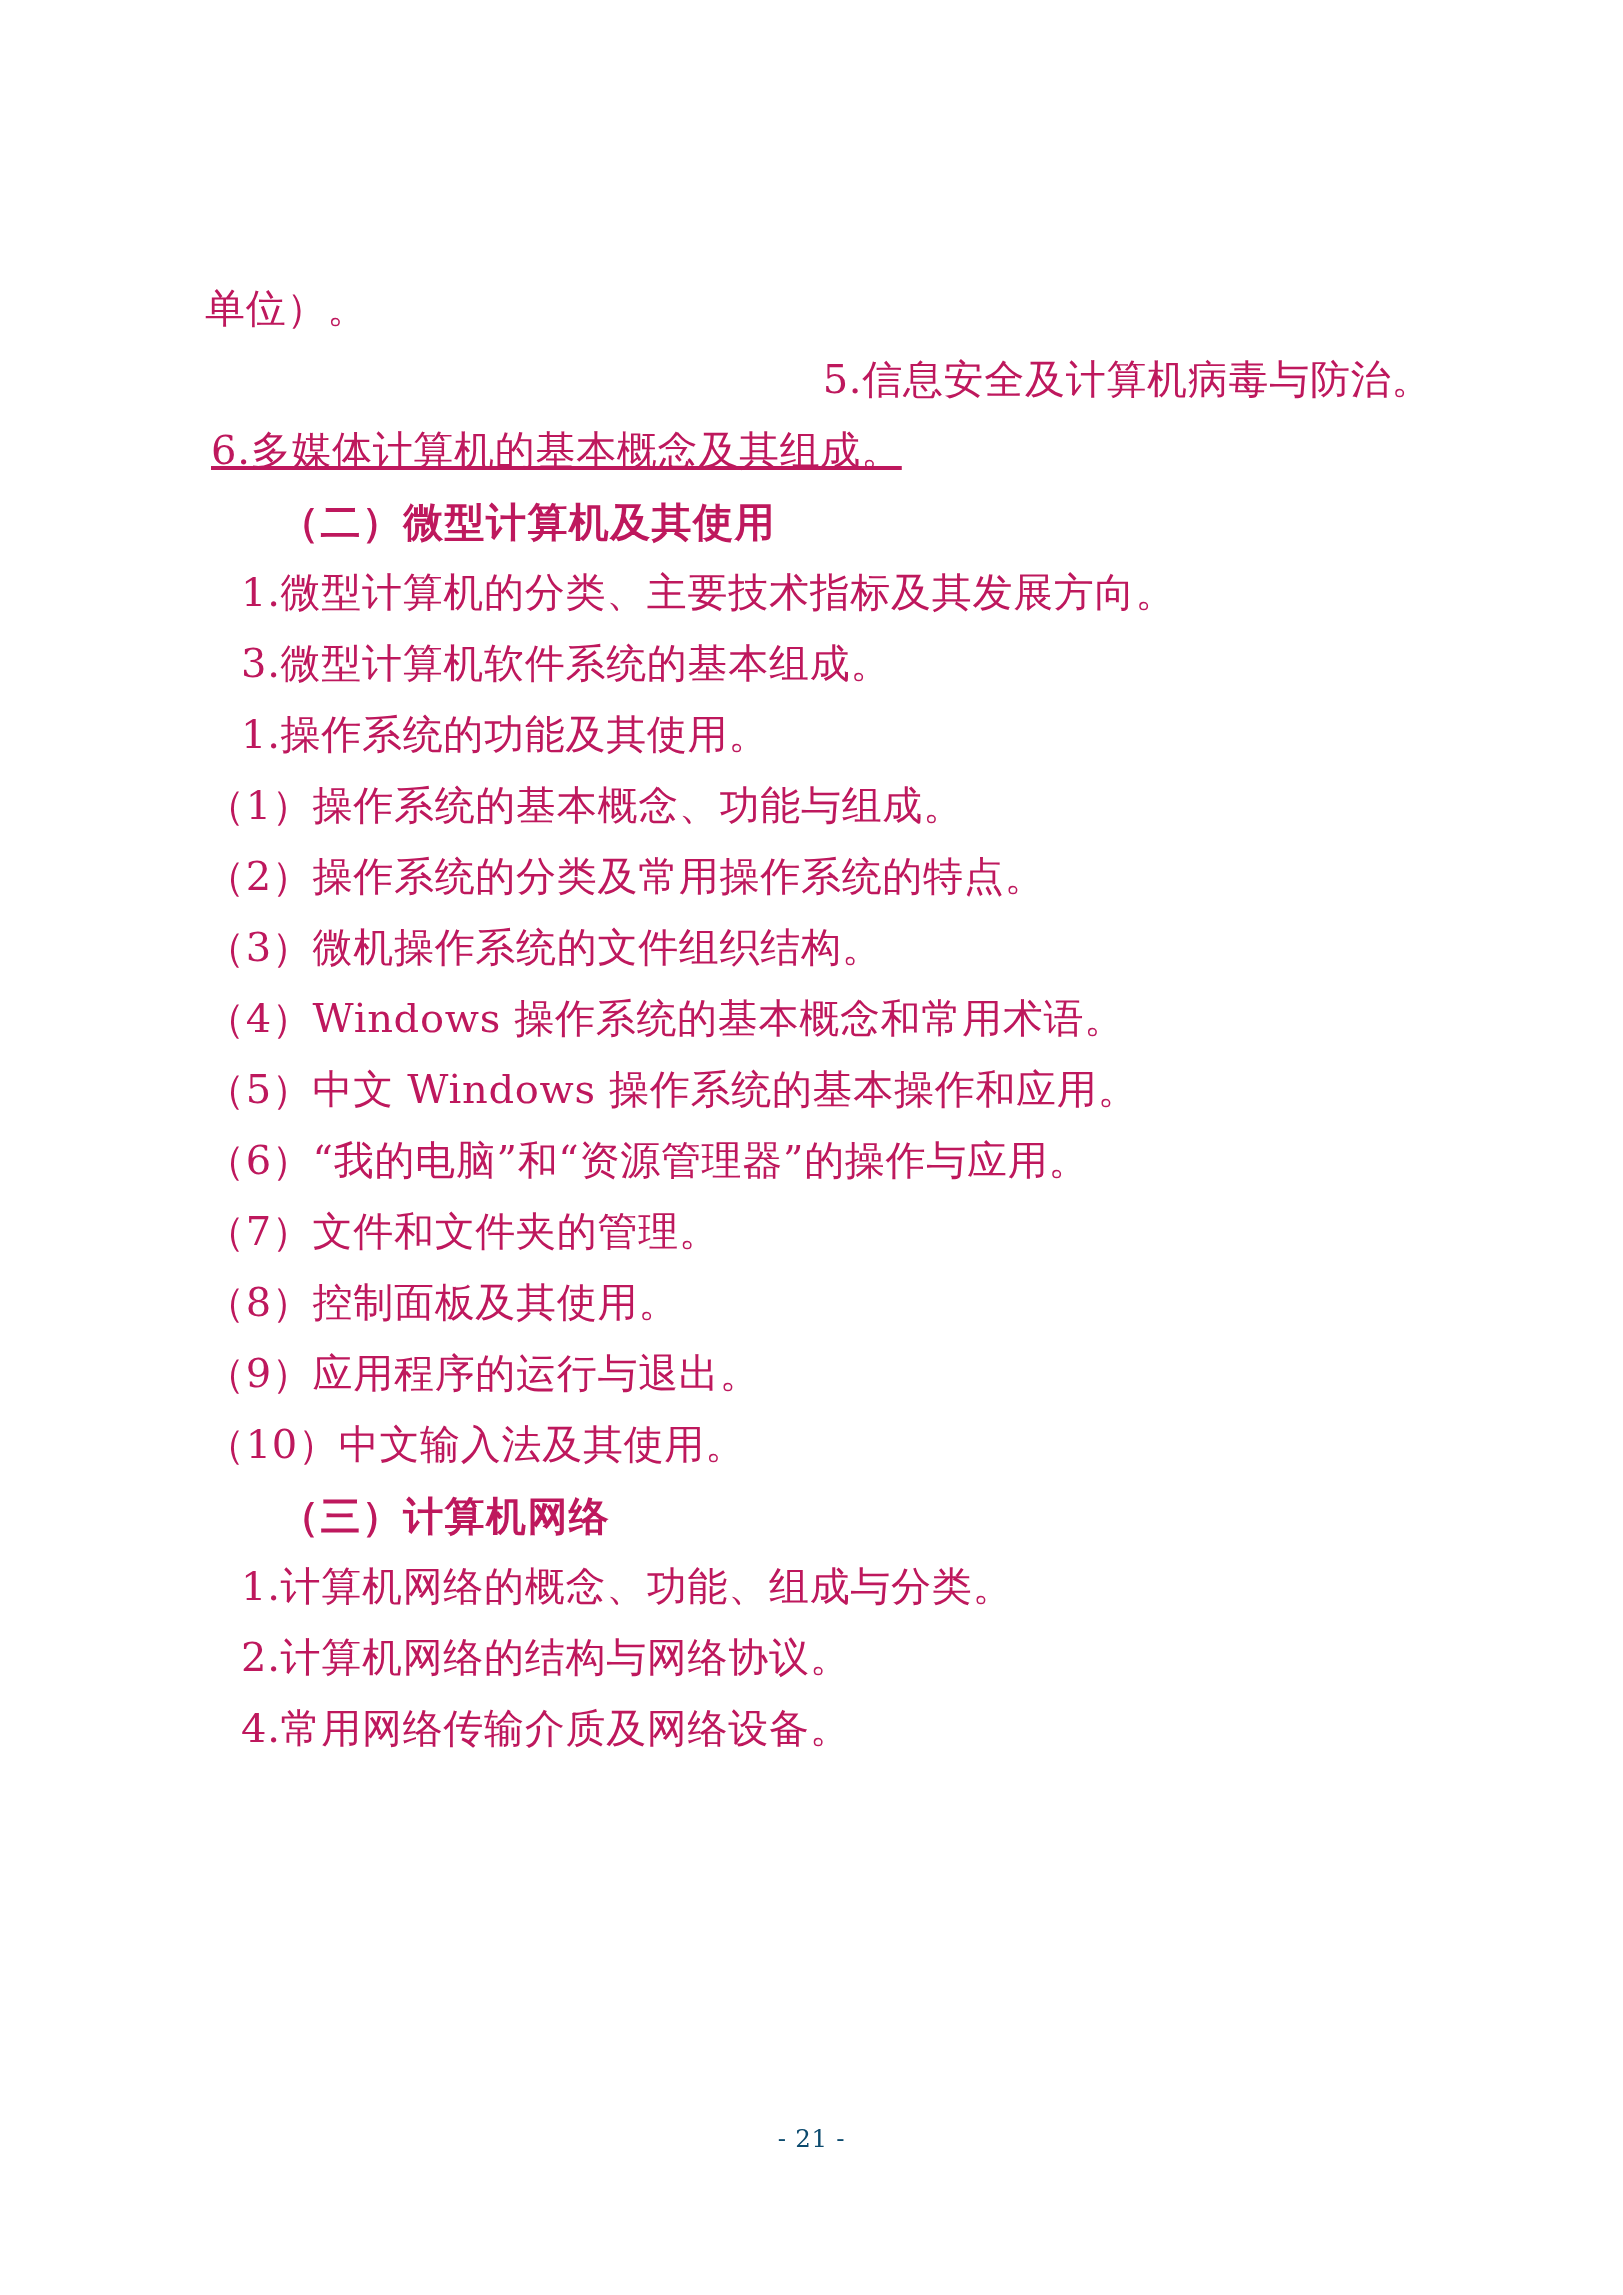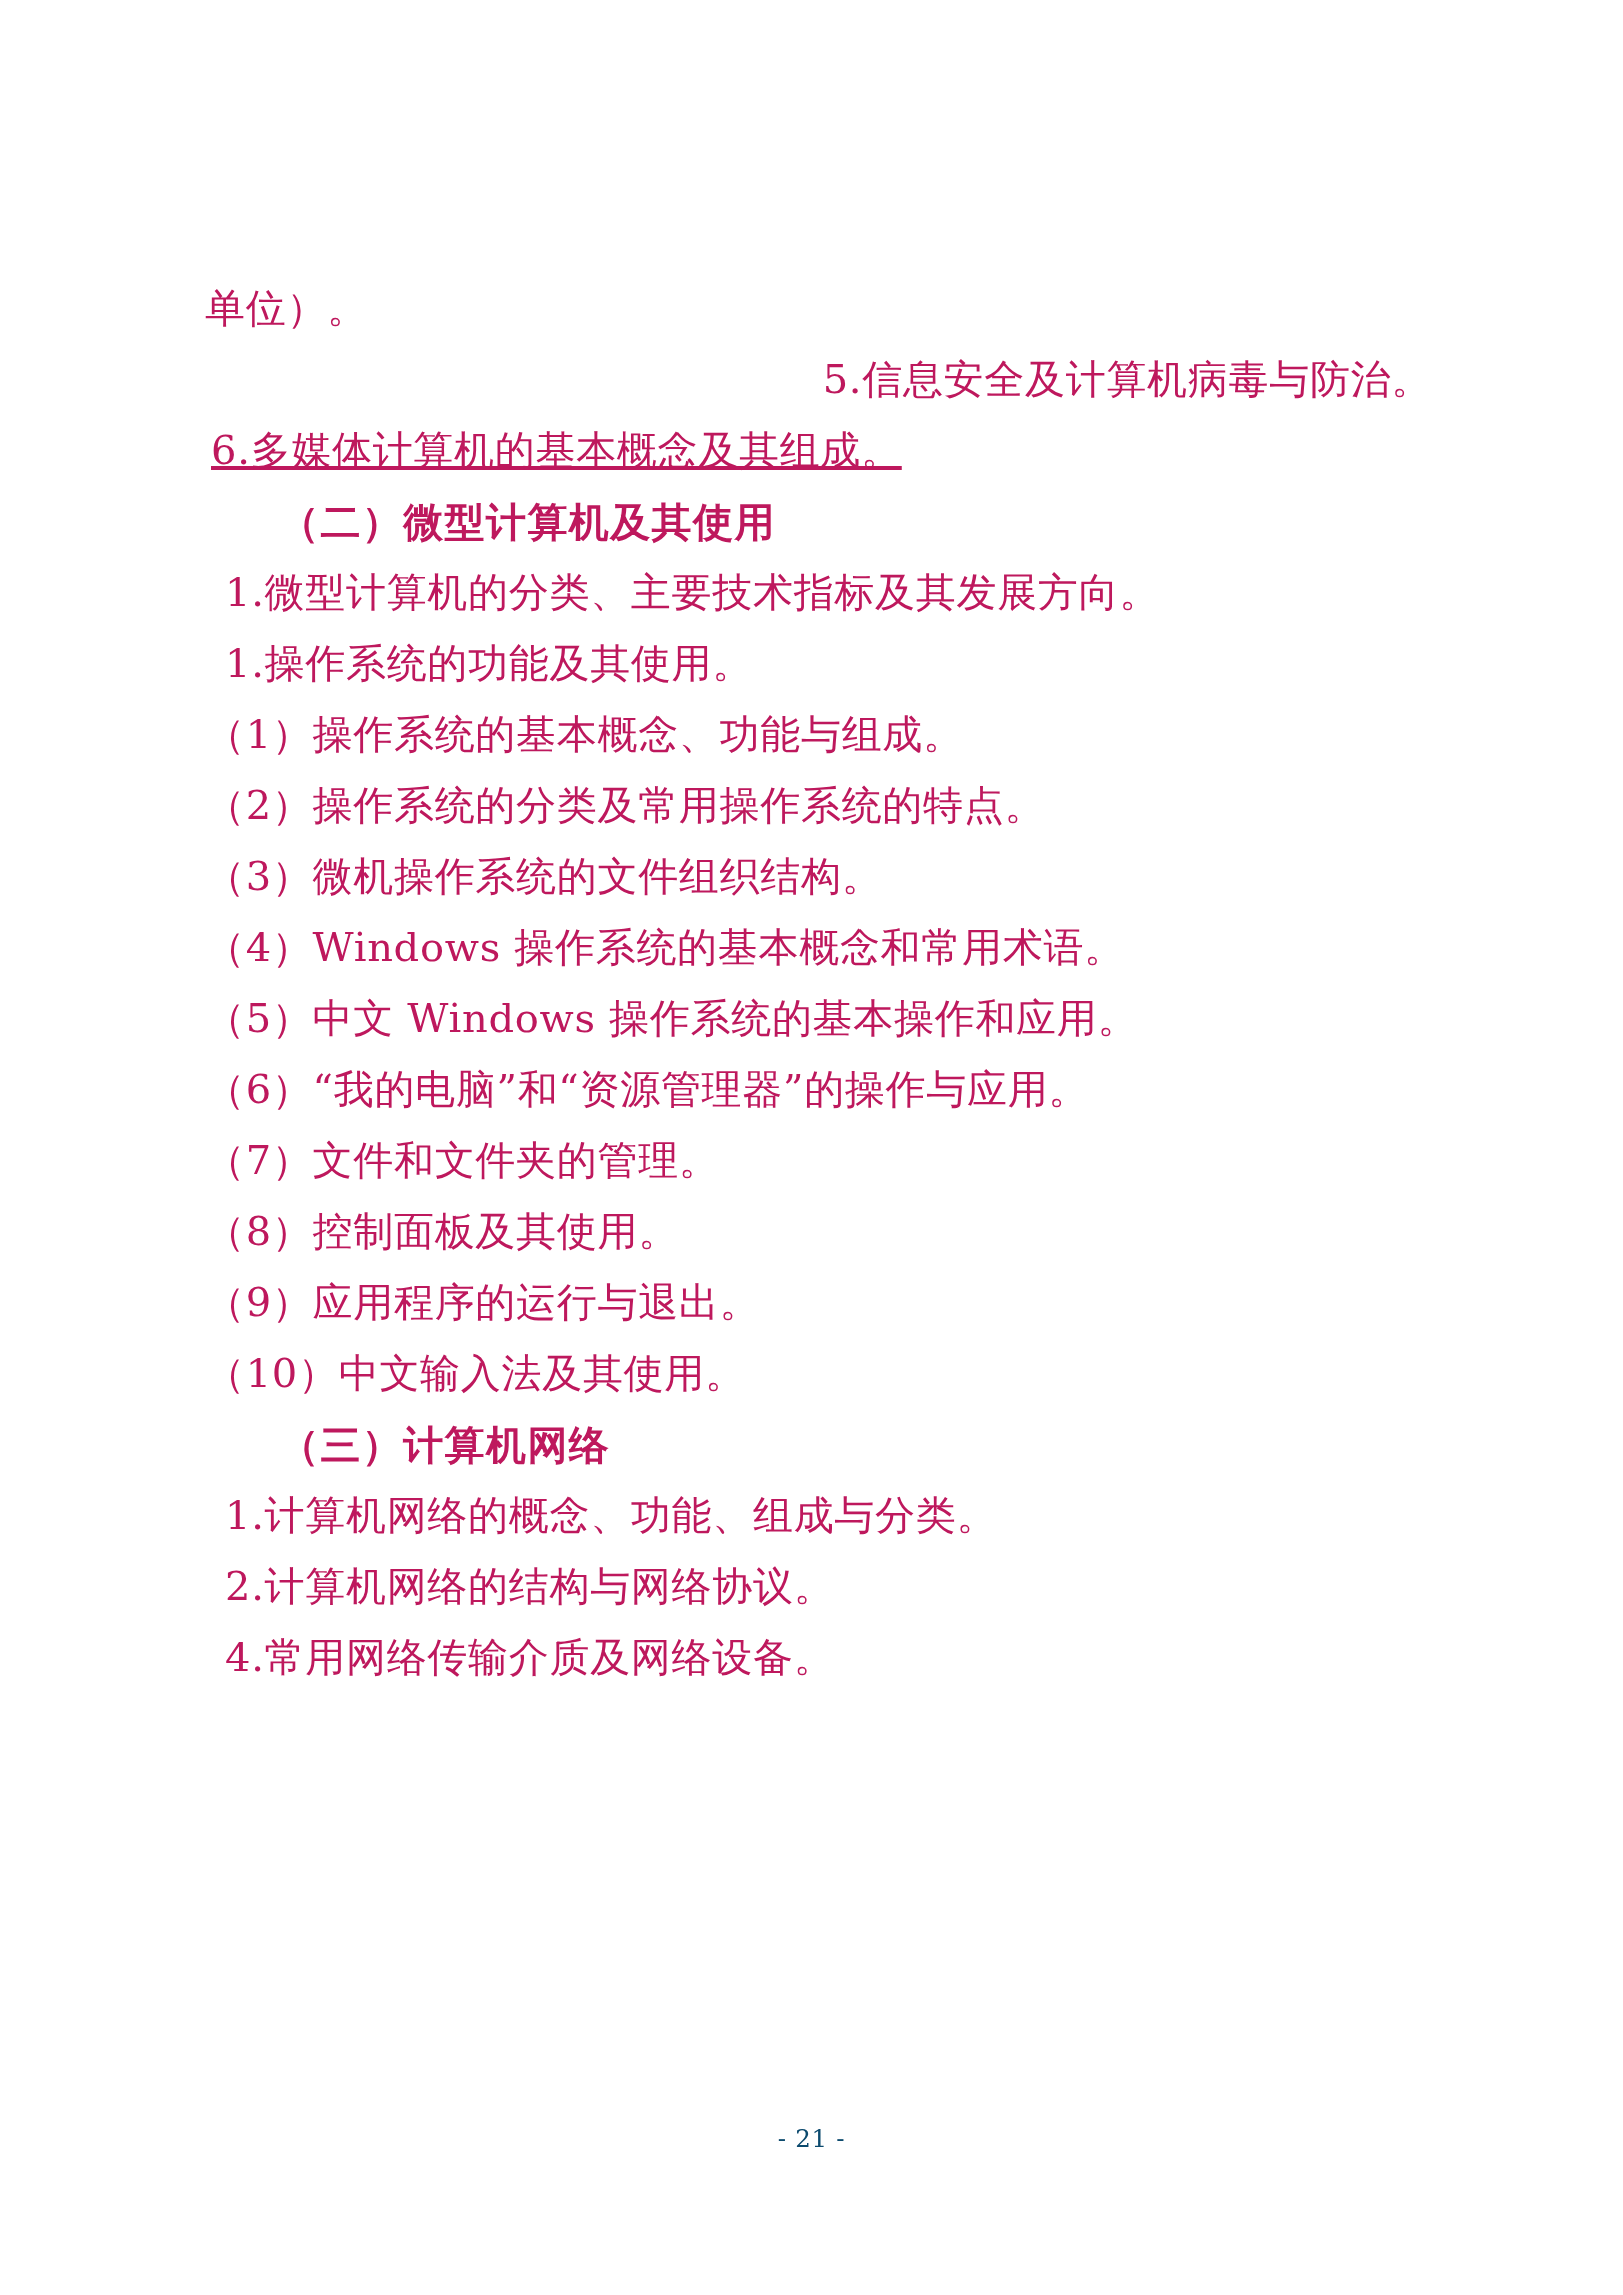--- a/index.html
+++ b/index.html
@@ -28,21 +28,21 @@
     font-family: "DejaVu Serif", serif;
     font-size: 40px;
     line-height: 71px;
     color: #be185d;
     letter-spacing: 0.7px;
     white-space: pre;
   }
   .indent-0 { margin-left: 0px; }
   .indent-1 { margin-left: 6px; text-decoration: underline; }
   .indent-2 { margin-left: 57px; text-align: right; }
-  .indent-3 { margin-left: 20px; }
+  .indent-3 { margin-left: 36px; }
   .heading {
     margin-left: 74px;
     letter-spacing: 1.4px;
     font-weight: bold;
   }
   .footer {
     position: absolute;
     left: 0;
     right: 0;
     top: 2124px;
@@ -56,20 +56,21 @@
 </head>
 <body>
 
 <div class="page">
   <div class="content" id="body-lines">
       <div class="line indent-0">单位）。</div>
       <div class="line indent-2">5.信息安全及计算机病毒与防治。</div>
       <div class="line indent-1">6.多媒体计算机的基本概念及其组成。</div>
       <div class="line heading">（二）微型计算机及其使用</div>
       <div class="line indent-3">1.微型计算机的分类、主要技术指标及其发展方向。</div>
+      <div class="line indent-3">3.微型计算机软件系统的基本组成。</div>
       <div class="line indent-3">1.操作系统的功能及其使用。</div>
       <div class="line indent-0">（1）操作系统的基本概念、功能与组成。</div>
       <div class="line indent-0">（2）操作系统的分类及常用操作系统的特点。</div>
       <div class="line indent-0">（3）微机操作系统的文件组织结构。</div>
       <div class="line indent-0">（4）Windows 操作系统的基本概念和常用术语。</div>
       <div class="line indent-0">（5）中文 Windows 操作系统的基本操作和应用。</div>
       <div class="line indent-0">（6）“我的电脑”和“资源管理器”的操作与应用。</div>
       <div class="line indent-0">（7）文件和文件夹的管理。</div>
       <div class="line indent-0">（8）控制面板及其使用。</div>
       <div class="line indent-0">（9）应用程序的运行与退出。</div>

